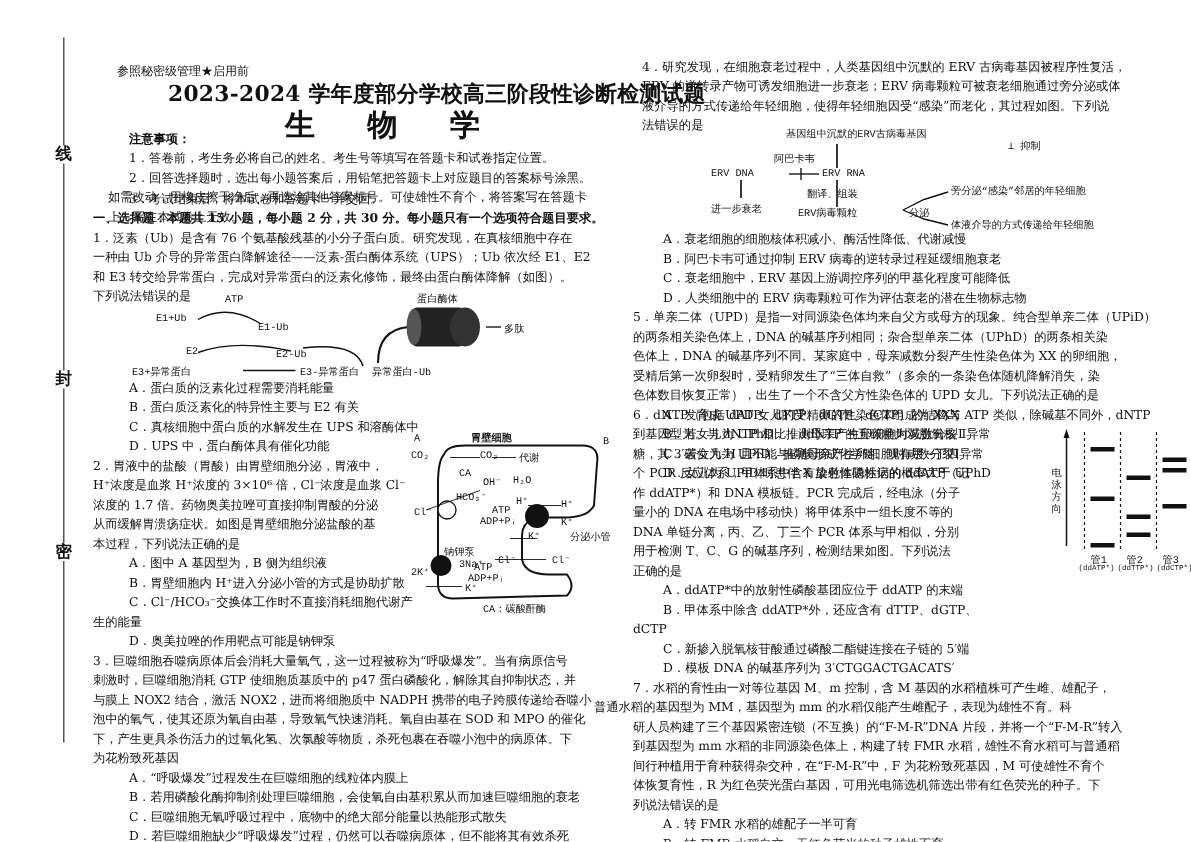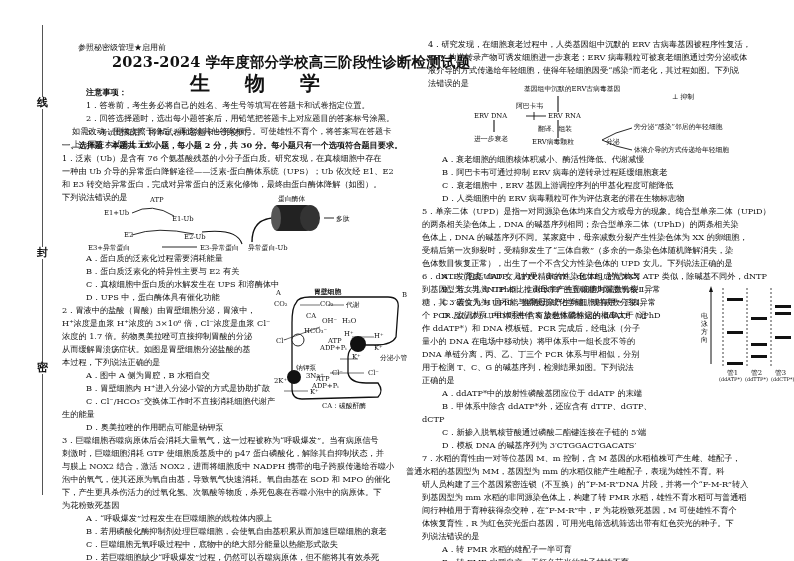--- a/index.html
+++ b/index.html
@@ -10,21 +10,21 @@
   .col{position:absolute;top:0;}
   .col-left{left:72px;width:328px;}
   .col-right{left:428px;width:360px;}
   .txt{font-size:8.2px;line-height:13.4px;position:absolute;white-space:nowrap;}
   .b{font-weight:bold;}
   .opt{padding-left:14px;}
   .secret{position:absolute;left:6px;top:42px;font-size:8px;}
   .main-title{position:absolute;left:40px;top:53px;font-size:14.5px;font-weight:bold;white-space:nowrap;letter-spacing:0.2px;text-align:right;}
   .subject{position:absolute;left:118px;top:70px;font-size:20px;font-weight:bold;letter-spacing:14px;white-space:nowrap;}
   .diag{position:absolute;font-size:6.8px;}
-  .diag span{position:absolute;white-space:nowrap;}
+  .diag span{position:absolute;white-space:nowrap;font-family:Liberation Mono, monospace;}
   svg{position:absolute;overflow:visible;}
 </style>
 </head>
 <body>
 
 <div class="margin-line"></div>
 <div class="margin-char" style="top:97px">线</div>
 <div class="margin-char" style="top:247px">封</div>
 <div class="margin-char" style="top:362px">密</div>
 
@@ -80,21 +80,21 @@
     <div class="txt opt" style="left:0;top:278px">C．真核细胞中蛋白质的水解发生在 UPS 和溶酶体中</div>
     <div class="txt opt" style="left:0;top:291px">D．UPS 中，蛋白酶体具有催化功能</div>
   </div>
 
   <div>
     <div class="txt" style="left:-10px;top:304px">2．胃液中的盐酸（胃酸）由胃壁细胞分泌，胃液中，</div>
     <div class="txt" style="left:-10px;top:317px">H⁺浓度是血浆 H⁺浓度的 3×10⁶ 倍，Cl⁻浓度是血浆 Cl⁻</div>
     <div class="txt" style="left:-10px;top:330px">浓度的 1.7 倍。药物奥美拉唑可直接抑制胃酸的分泌</div>
     <div class="txt" style="left:-10px;top:343px">从而缓解胃溃疡症状。如图是胃壁细胞分泌盐酸的基</div>
     <div class="txt" style="left:-10px;top:356px">本过程，下列说法正确的是</div>
-    <div class="txt opt" style="left:0;top:369px">A．图中 A 侧为胃腔，B 水稻自交</div>
+    <div class="txt opt" style="left:0;top:369px">A．图中 A 基因型为，B 侧为组织液</div>
     <div class="txt opt" style="left:0;top:382px">B．胃壁细胞内 H⁺进入分泌小管的方式是协助扩散</div>
     <div class="txt opt" style="left:0;top:395px">C．Cl⁻/HCO₃⁻交换体工作时不直接消耗细胞代谢产</div>
     <div class="txt" style="left:-10px;top:408px">生的能量</div>
 
     <div class="diag" style="left:198px;top:293px;width:140px;height:110px;">
       <svg width="140" height="110">
         <path d="M26 10 Q28 4 40 4 L118 4 Q130 4 128 16 L126 44 Q122 52 106 52 L86 52 Q78 56 78 64 L78 80 Q80 90 96 90 L108 90 Q114 98 108 104 L32 106 Q22 106 22 96 L22 30 Q22 14 26 10 Z" fill="none" stroke="#111" stroke-width="1.3"></path>
         <circle cx="28" cy="47" r="6" fill="#fff" stroke="#111" stroke-width="0.9"></circle>
         <circle cx="88" cy="51" r="8" fill="#111"></circle>
         <circle cx="24" cy="84" r="7" fill="#111"></circle>
@@ -246,21 +246,21 @@
     <span style="left:94px;top:84px">管4</span>
     <span style="left:14px;top:92px;font-size:5px">(ddATP*)</span>
     <span style="left:40px;top:92px;font-size:5px">(ddTTP*)</span>
     <span style="left:66px;top:92px;font-size:5px">(ddCTP*)</span>
     <span style="left:92px;top:92px;font-size:5px">(ddGTP*)</span>
   </div>
 </div>
 
 <div>
   <div class="txt" style="left:422px;top:452px">7．水稻的育性由一对等位基因 M、m 控制，含 M 基因的水稻植株可产生雌、雄配子，</div>
-  <div class="txt" style="left:406px;top:465px">普通水稻的基因型为 MM，基因型为 mm 的水稻仅能产生雌配子，表现为雄性不育。科</div>
+  <div class="txt" style="left:396px;top:465px">普通水稻的基因型为 MM，基因型为 mm 的水稻仅能产生雌配子，表现为雄性不育。科</div>
   <div class="txt" style="left:422px;top:478px">研人员构建了三个基因紧密连锁（不互换）的“F-M-R”DNA 片段，并将一个“F-M-R”转入</div>
   <div class="txt" style="left:422px;top:491px">到基因型为 mm 水稻的非同源染色体上，构建了转 FMR 水稻，雄性不育水稻可与普通稻</div>
   <div class="txt" style="left:422px;top:504px">间行种植用于育种获得杂交种，在“F-M-R”中，F 为花粉致死基因，M 可使雄性不育个</div>
   <div class="txt" style="left:422px;top:517px">体恢复育性，R 为红色荧光蛋白基因，可用光电筛选机筛选出带有红色荧光的种子。下</div>
   <div class="txt" style="left:422px;top:530px">列说法错误的是</div>
   <div class="txt opt" style="left:428px;top:543px">A．转 FMR 水稻的雄配子一半可育</div>
   <div class="txt opt" style="left:428px;top:556px">B．转 FMR 水稻自交，无红色荧光的种子雄性不育</div>
 
 </div>
 

